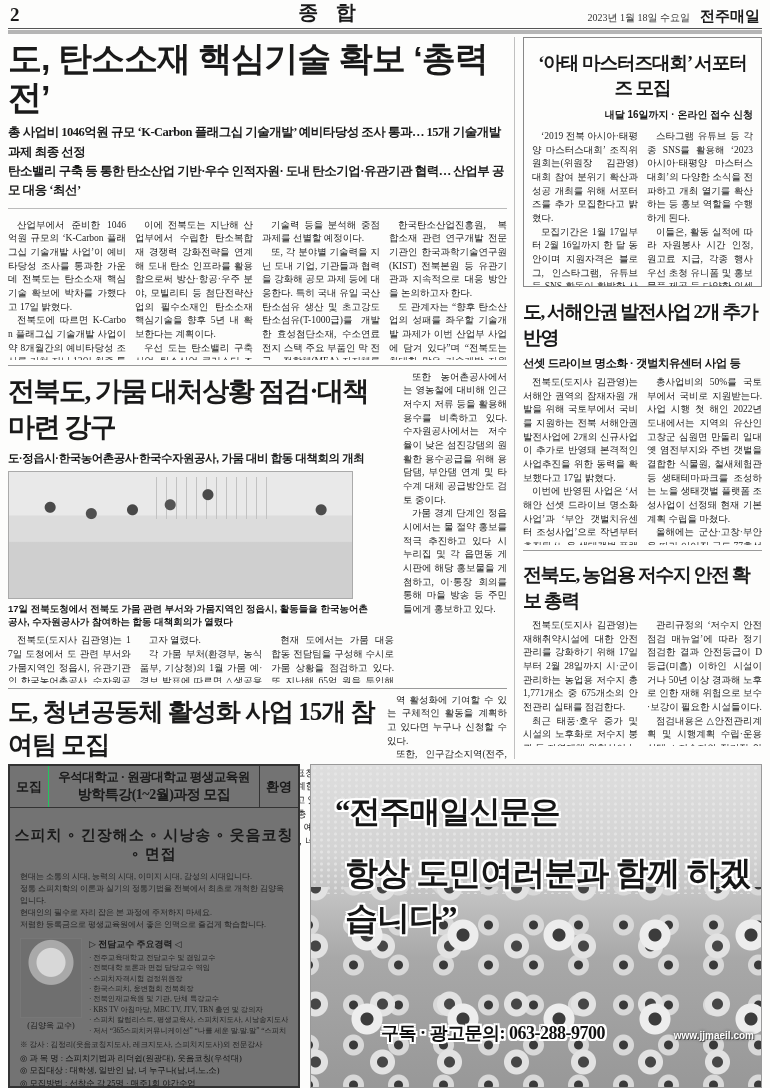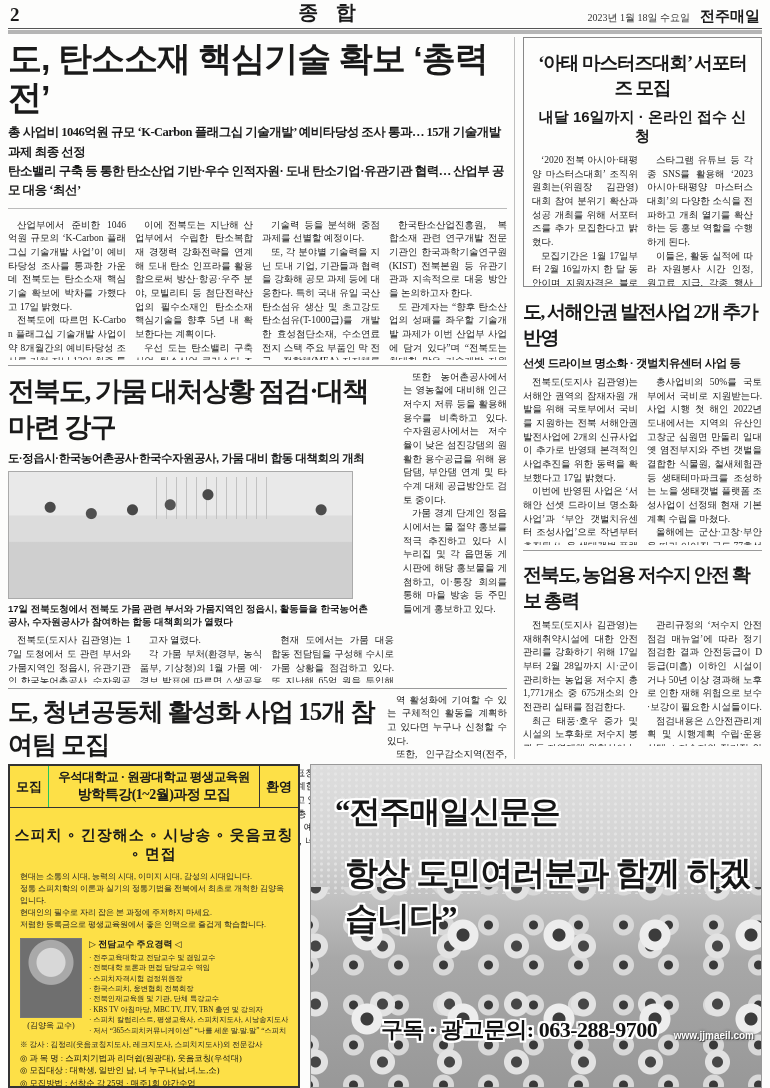--- a/index.html
+++ b/index.html
@@ -75,30 +75,30 @@
   .youth-subcols { width:66%; }
   .ycol3, .ycol4 { min-width:0; text-align:justify; font-size:9.5px; line-height:1.44; word-break:break-all; }
   .ycol3 { width:34%; }
   .ycol3 p, .ycol4 p { text-indent:9px; }
   .ycol4 { width:120px; flex:none; overflow:hidden; }
   .youth-cols { height:88px; overflow:hidden; margin-top:4px; }
 
   
   .supporters { border:1px solid #888; padding:8px 8px 6px 8px; height:250px; overflow:hidden; }
   .sup-h { text-align:center; font-size:18.5px; font-weight:900; letter-spacing:-1px; margin:4px 0 8px 0; }
-  .sup-sub { text-align:center; font-family:"Liberation Sans","DejaVu Sans",sans-serif;
-             font-size:15px; font-weight:bold; margin-bottom:8px; }
+  .sup-sub { text-align:right; font-family:"Liberation Sans","DejaVu Sans",sans-serif;
+             font-size:10px; font-weight:bold; margin-bottom:8px; }
   .rart-h { font-size:19px; font-weight:900; letter-spacing:-1.5px; margin:6px 0 5px 0; }
   .seaside { margin-top:6px; height:252px; overflow:hidden; }
   .reservoir { height:190px; overflow:hidden; }
 
   
   .ads { display:flex; gap:10px; height:324px; margin-top:5px; }
 
-  .uni-ad { width:292px; flex:none; border:2px solid #333; background:#fde047; padding:0; overflow:hidden;
+  .uni-ad { width:292px; flex:none; border:2px solid #333; background:#737373; padding:0; overflow:hidden;
             font-family:"Liberation Serif","DejaVu Serif",serif; }
   .uni-head { display:flex; border-bottom:1px solid #333; }
   .uni-badge { width:38px; display:flex; align-items:center; justify-content:center;
                font-size:13px; font-weight:bold; }
   .uni-title { flex:1; border-left:1px solid #22c55e; border-right:1px solid #333;
                text-align:center; padding:3px 2px; }
   .uni-title .t1 { font-size:12.5px; font-weight:bold; letter-spacing:-0.5px; }
   .uni-title .t2 { font-size:14px; font-weight:900; letter-spacing:-0.5px; }
   .uni-course { text-align:center; font-size:15px; font-weight:900; letter-spacing:1px; margin:18px 0 7px 0; }
   .uni-intro { padding:0 10px; font-size:8px; line-height:1.5; color:#222; }
@@ -124,21 +124,21 @@
     background-size: 96px 84px, 67px 58px, 45px 40px;
     background-position: 8px 6px, 38px 30px, 20px 18px; }
   .sun-top-texture { position:absolute; left:0; right:0; top:0; height:40%;
     background-image: radial-gradient(circle, #e9e9e9 0 1px, rgba(200,200,200,0) 2px);
     background-size: 7px 6px; opacity:.7; }
   .sun-quote1, .sun-quote2 { position:absolute; left:24px; font-weight:900; color:#161616;
     letter-spacing:-1px;
     text-shadow:-2px -2px 0 #fff,2px -2px 0 #fff,-2px 2px 0 #fff,2px 2px 0 #fff,0 -2px 0 #fff,0 2px 0 #fff,-2px 0 0 #fff,2px 0 0 #fff; }
   .sun-quote1 { top:26px; font-size:31px; }
   .sun-quote2 { top:86px; font-size:33px; left:34px; }
-  .sun-contact { position:absolute; bottom:42px; left:70px; font-size:22px; font-weight:900; color:#111;
+  .sun-contact { position:absolute; bottom:42px; left:70px; font-size:18px; font-weight:900; color:#111;
     letter-spacing:-0.5px;
     text-shadow:-2px -2px 0 #fff,2px -2px 0 #fff,-2px 2px 0 #fff,2px 2px 0 #fff,0 -2px 0 #fff,0 2px 0 #fff,-2px 0 0 #fff,2px 0 0 #fff; }
   .sun-site { position:absolute; bottom:46px; right:7px; font-size:10px; font-weight:bold; color:#fff;
     text-shadow:0 0 3px #333,1px 1px 0 #555; font-family:"Liberation Sans","DejaVu Sans",sans-serif;margin-left:28px; }
 </style>
 </head>
 <body>
 
 <div class="page">
 
@@ -247,21 +247,21 @@
       </div>
     </div>
 
     <div class="col-right">
 
       <div class="supporters">
         <h2 class="sup-h">‘아태 마스터즈대회’ 서포터즈 모집</h2>
         <div class="sup-sub">내달 16일까지 · 온라인 접수 신청</div>
         <div class="bcols">
           <div class="bcol">
-              <p>‘2020 전북 아시아·태평양 마스터스대회’ 조직위원회는(위원장 김관영) 대회 참여 분위기 확산과 성공 개최를 위해 서포터즈를 추가 모집한다고 밝혔다.</p>
+              <p>‘2019 전북 아시아·태평양 마스터스대회’ 조직위원회는(위원장 김관영) 대회 참여 분위기 확산과 성공 개최를 위해 서포터즈를 추가 모집한다고 밝혔다.</p>
               <p>모집기간은 1월 17일부터 2월 16일까지 한 달 동안이며 지원자격은 블로그, 인스타그램, 유튜브 등 SNS 활동이 활발한 사람으로, 개·폐회식 참석이 가능한 사람이면 누구나 지원할 수 있다.</p>
             </div>
           <div class="bcol">
             <div>
                 <p>스타그램 유튜브 등 각종 SNS를 활용해 ‘2023 아시아·태평양 마스터스대회’의 다양한 소식을 전파하고 개최 열기를 확산하는 등 홍보 역할을 수행하게 된다.</p>
                 <p>이들은, 활동 실적에 따라 자원봉사 시간 인정, 원고료 지급, 각종 행사 우선 초청 유니폼 및 홍보물품 제공 등 다양한 인센티브도 제공받을 수 있다.</p>
               </div>
 
           </div>
         </div>

